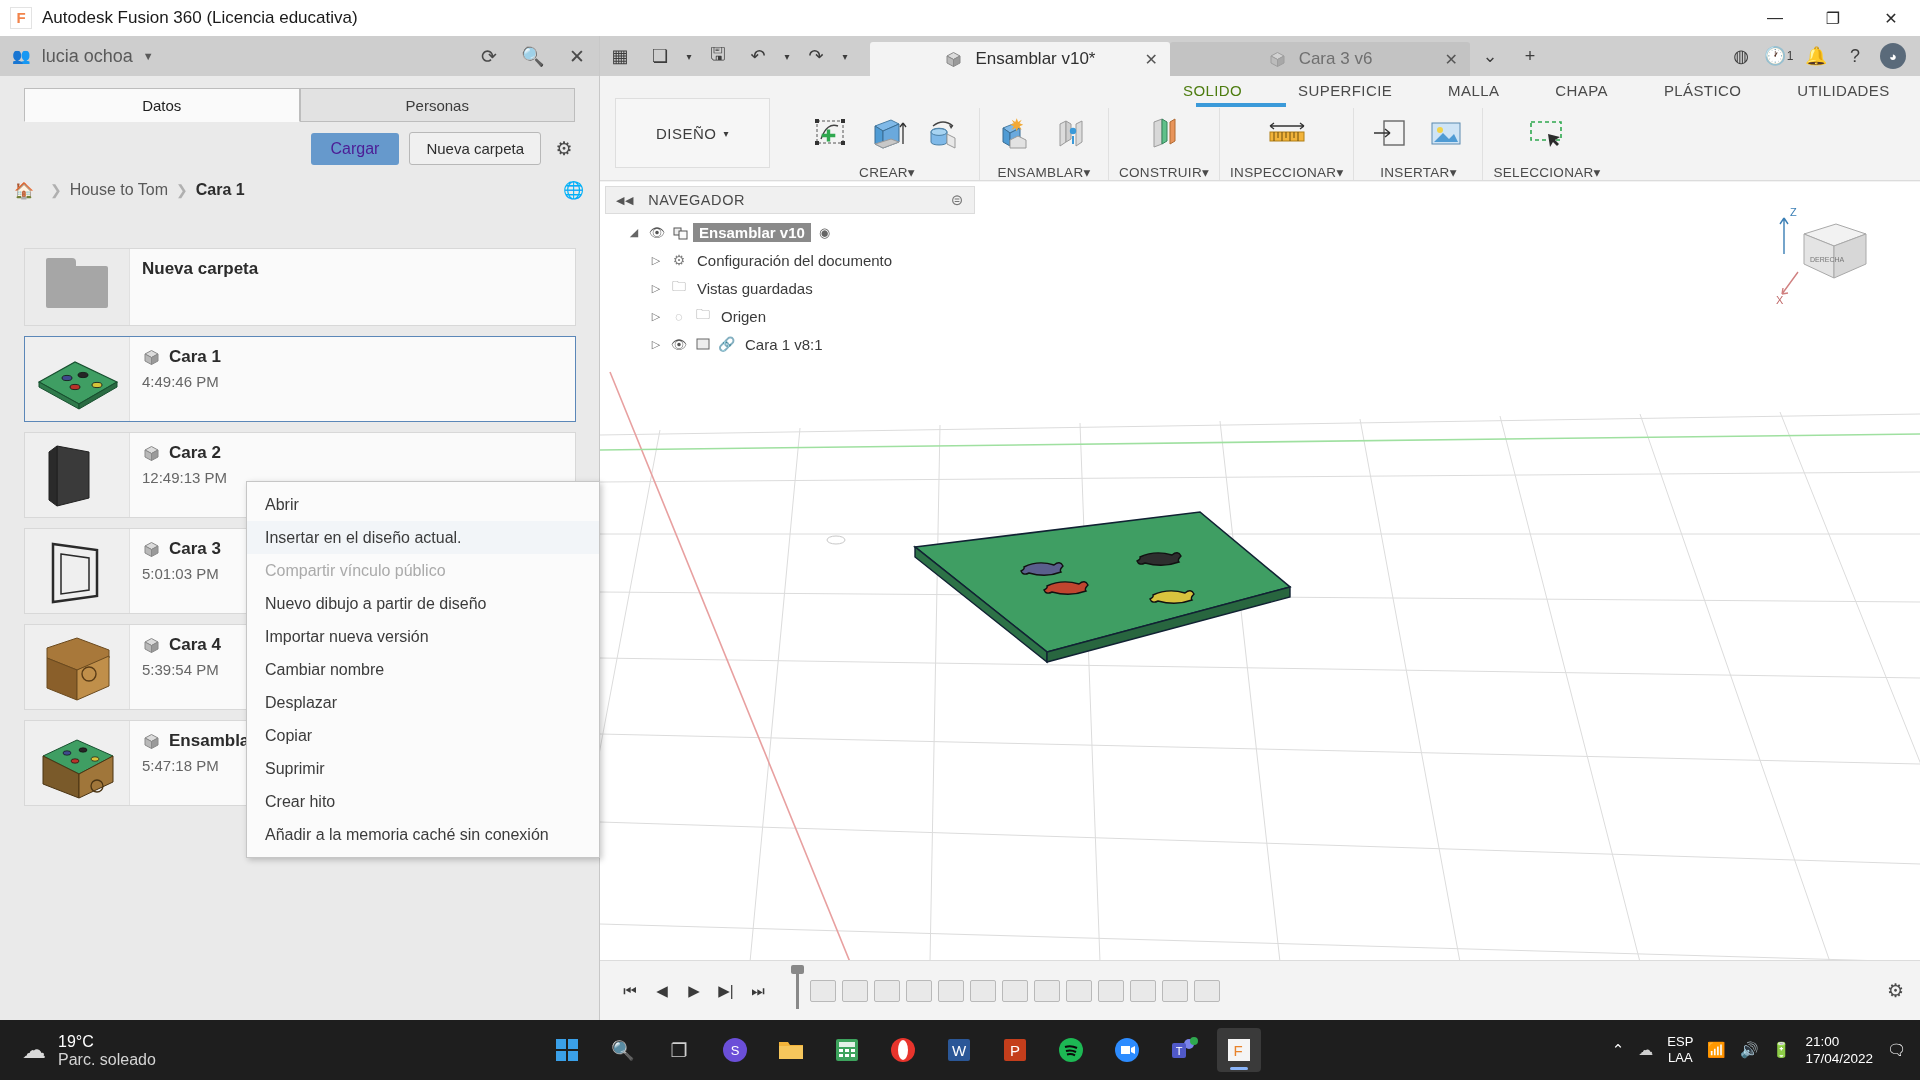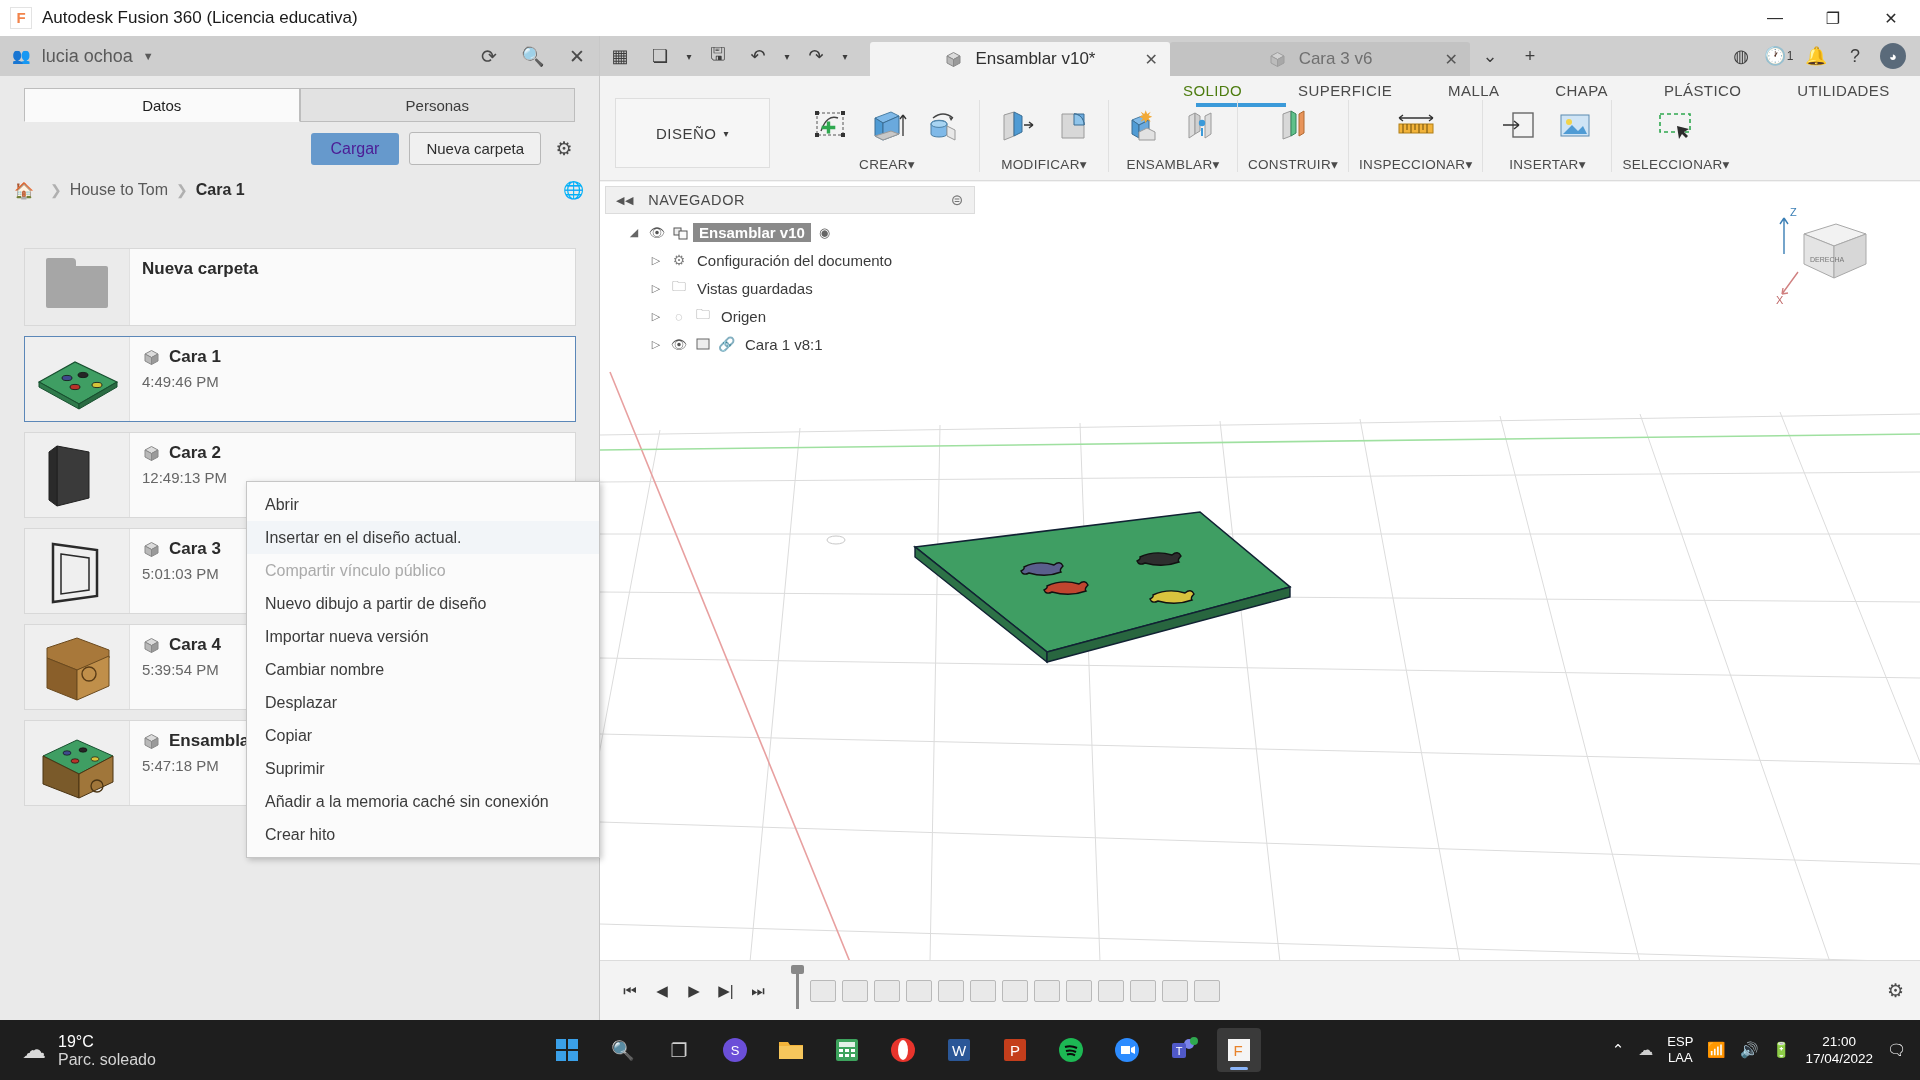--- a/index.html
+++ b/index.html
@@ -101,21 +101,21 @@
      display:flex; align-items:center; justify-content:center; color:#fff; font-size:13px; margin:0 6px;}
 
   
   .ribbon { height:105px; background:#f3f3f3; position:relative; border-bottom:1px solid #dcdcdc;}
   .rib-tabs { position:absolute; left:555px; top:6px; display:flex; gap:0; }
   .rib-tab { padding:0 28px; font-size:15px; color:#4a4a4a; letter-spacing:.4px; height:22px;}
   .rib-tab.active { color:#4d7c0f; }
   .design-box { position:absolute; left:15px; top:22px; width:155px; height:70px;
      border:1px solid #dedede; background:#f6f6f6; display:flex; align-items:center; justify-content:center;
      font-size:15px; color:#3d3d3d; letter-spacing:.5px;}
-  .rib-groups { position:absolute; left:195px; top:24px; right:0; display:flex; align-items:center; }
+  .rib-groups { position:absolute; left:195px; top:32px; right:0; display:flex; align-items:center; }
   .rib-group { display:flex; flex-direction:column; align-items:center; padding:0 10px;
      border-right:1px solid #e0e0e0; }
   .rib-group:last-child { border-right:none; }
   .rib-icons { display:flex; gap:4px; height:52px; align-items:center; }
   .rib-ic { width:52px; height:50px; display:flex; align-items:center; justify-content:center; }
   .rib-glabel { font-size:13.5px; color:#4a4a4a; margin-top:4px; letter-spacing:.3px;}
   .active-underline { position:absolute; left:596px; top:27px; width:90px; height:4px; background:#3b9ad9;}
 
   
   .nav-panel { position:absolute; left:5px; top:150px; width:370px; z-index:20; }
@@ -173,21 +173,21 @@
   .tbw-cloud { font-size:24px; margin-right:12px; color:#d9d9d9;}
   .tbw-temp { font-size:16px; line-height:19px;}
   .tbw-desc { font-size:16px; color:#d4d4d4; line-height:17px;}
   .tb-center { position:absolute; left:545px; display:flex; align-items:center; gap:12px;}
   .tbi { width:44px; height:44px; display:flex; align-items:center; justify-content:center;
      border-radius:4px; position:relative; }
   .tbi.activeapp:after { content:""; position:absolute; bottom:2px; left:13px; width:18px;
      height:3px; background:#8ab4f8; border-radius:2px;}
   .tb-right { position:absolute; right:14px; display:flex; align-items:center; gap:14px; color:#fff;}
   .tb-lang { font-size:13px; line-height:16px; text-align:center;}
-  .tb-clock { font-size:13.5px; line-height:17px; text-align:center;}
+  .tb-clock { font-size:13.5px; line-height:17px; text-align:left;}
   .tb-sys { font-size:15px; }
 
   .win-logo { width:22px; height:22px; display:grid; grid-template-columns:1fr 1fr;
      grid-template-rows:1fr 1fr; gap:2px;}
   .win-logo div { background:#3aa0e8; }
 </style>
 </head>
 <body>
 
 <div id="app">
@@ -370,22 +370,22 @@
     <div class="ctxmenu">
       <div class="ctxitem">Abrir</div>
       <div class="ctxitem hl">Insertar en el diseño actual.</div>
       <div class="ctxitem disabled">Compartir vínculo público</div>
       <div class="ctxitem">Nuevo dibujo a partir de diseño</div>
       <div class="ctxitem">Importar nueva versión</div>
       <div class="ctxitem">Cambiar nombre</div>
       <div class="ctxitem">Desplazar</div>
       <div class="ctxitem">Copiar</div>
       <div class="ctxitem">Suprimir</div>
+      <div class="ctxitem">Crear hito</div>
       <div class="ctxitem">Añadir a la memoria caché sin conexión</div>
-      <div class="ctxitem">Crear hito</div>
     </div>
 
   </div>
 
   <div class="ws">
 
     <div class="ws-toolbar">
       <div class="ws-tb-icon">▦</div>
       <div class="ws-tb-icon">❏</div>
       <div class="ws-tb-icon small-caret">▾</div>
@@ -478,41 +478,20 @@
                 <path d="M30 12l-4-1 2 4z" fill="#444"></path>
                 <polygon points="24,20 32,24 32,34 24,30" fill="#e8e8e8" stroke="#9a9a9a"></polygon>
               </svg>
             </div>
           </div>
           <div class="rib-glabel">
             <span>CREAR</span><span>▾</span>
           </div>
         </div>
 
-        <div class="rib-group">
-          <div class="rib-icons">
-            <div class="rib-ic">
-              <svg width="40" height="40" viewBox="0 0 40 40">
-                <polygon points="8,9 18,6 18,30 8,34" fill="#d8d8d8" stroke="#9a9a9a"></polygon>
-                <polygon points="18,6 26,10 26,26 18,30" fill="#4f9bd4" stroke="#3a6d93"></polygon>
-                <path d="M28 19h9m0 0l-4-3m4 3l-4 3" stroke="#333" stroke-width="1.4" fill="none"></path>
-              </svg>
-            </div>
-            <div class="rib-ic">
-              <svg width="40" height="40" viewBox="0 0 40 40">
-                <path d="M10 8h12c6 0 10 5 10 11v13H10z" fill="#d8d8d8" stroke="#9a9a9a"></path>
-                <path d="M22 8c6 0 10 5 10 11V8z" fill="#6aa9dd" stroke="#3a6d93"></path>
-                <path d="M22 8c6 0 10 5 10 11H22z" fill="#8fc4ea" stroke="#3a6d93"></path>
-              </svg>
-            </div>
-          </div>
-          <div class="rib-glabel">
-            <span>MODIFICAR</span><span>▾</span>
-          </div>
-        </div>
 
         <div class="rib-group">
           <div class="rib-icons">
             <div class="rib-ic">
               <svg width="40" height="40" viewBox="0 0 40 40">
                 <polygon points="7,14 17,10 24,14 14,19" fill="#7fb9e8" stroke="#4a7fa5"></polygon>
                 <polygon points="7,14 7,28 14,32 14,19" fill="#4f9bd4" stroke="#3a6d93"></polygon>
                 <polygon points="14,19 14,32 24,27 24,14" fill="#6aa9dd" stroke="#3a6d93"></polygon>
                 <polygon points="14,26 22,22 30,26 30,34 14,34" fill="#e2e2e2" stroke="#9a9a9a"></polygon>
                 <path d="M26 6l2 5 5-3-3 5 5 2-5 2 3 5-5-3-2 5-2-5-5 3 3-5-5-2 5-2-3-5 5 3z" fill="#f2a935" transform="translate(2,0) scale(.72)"></path>

